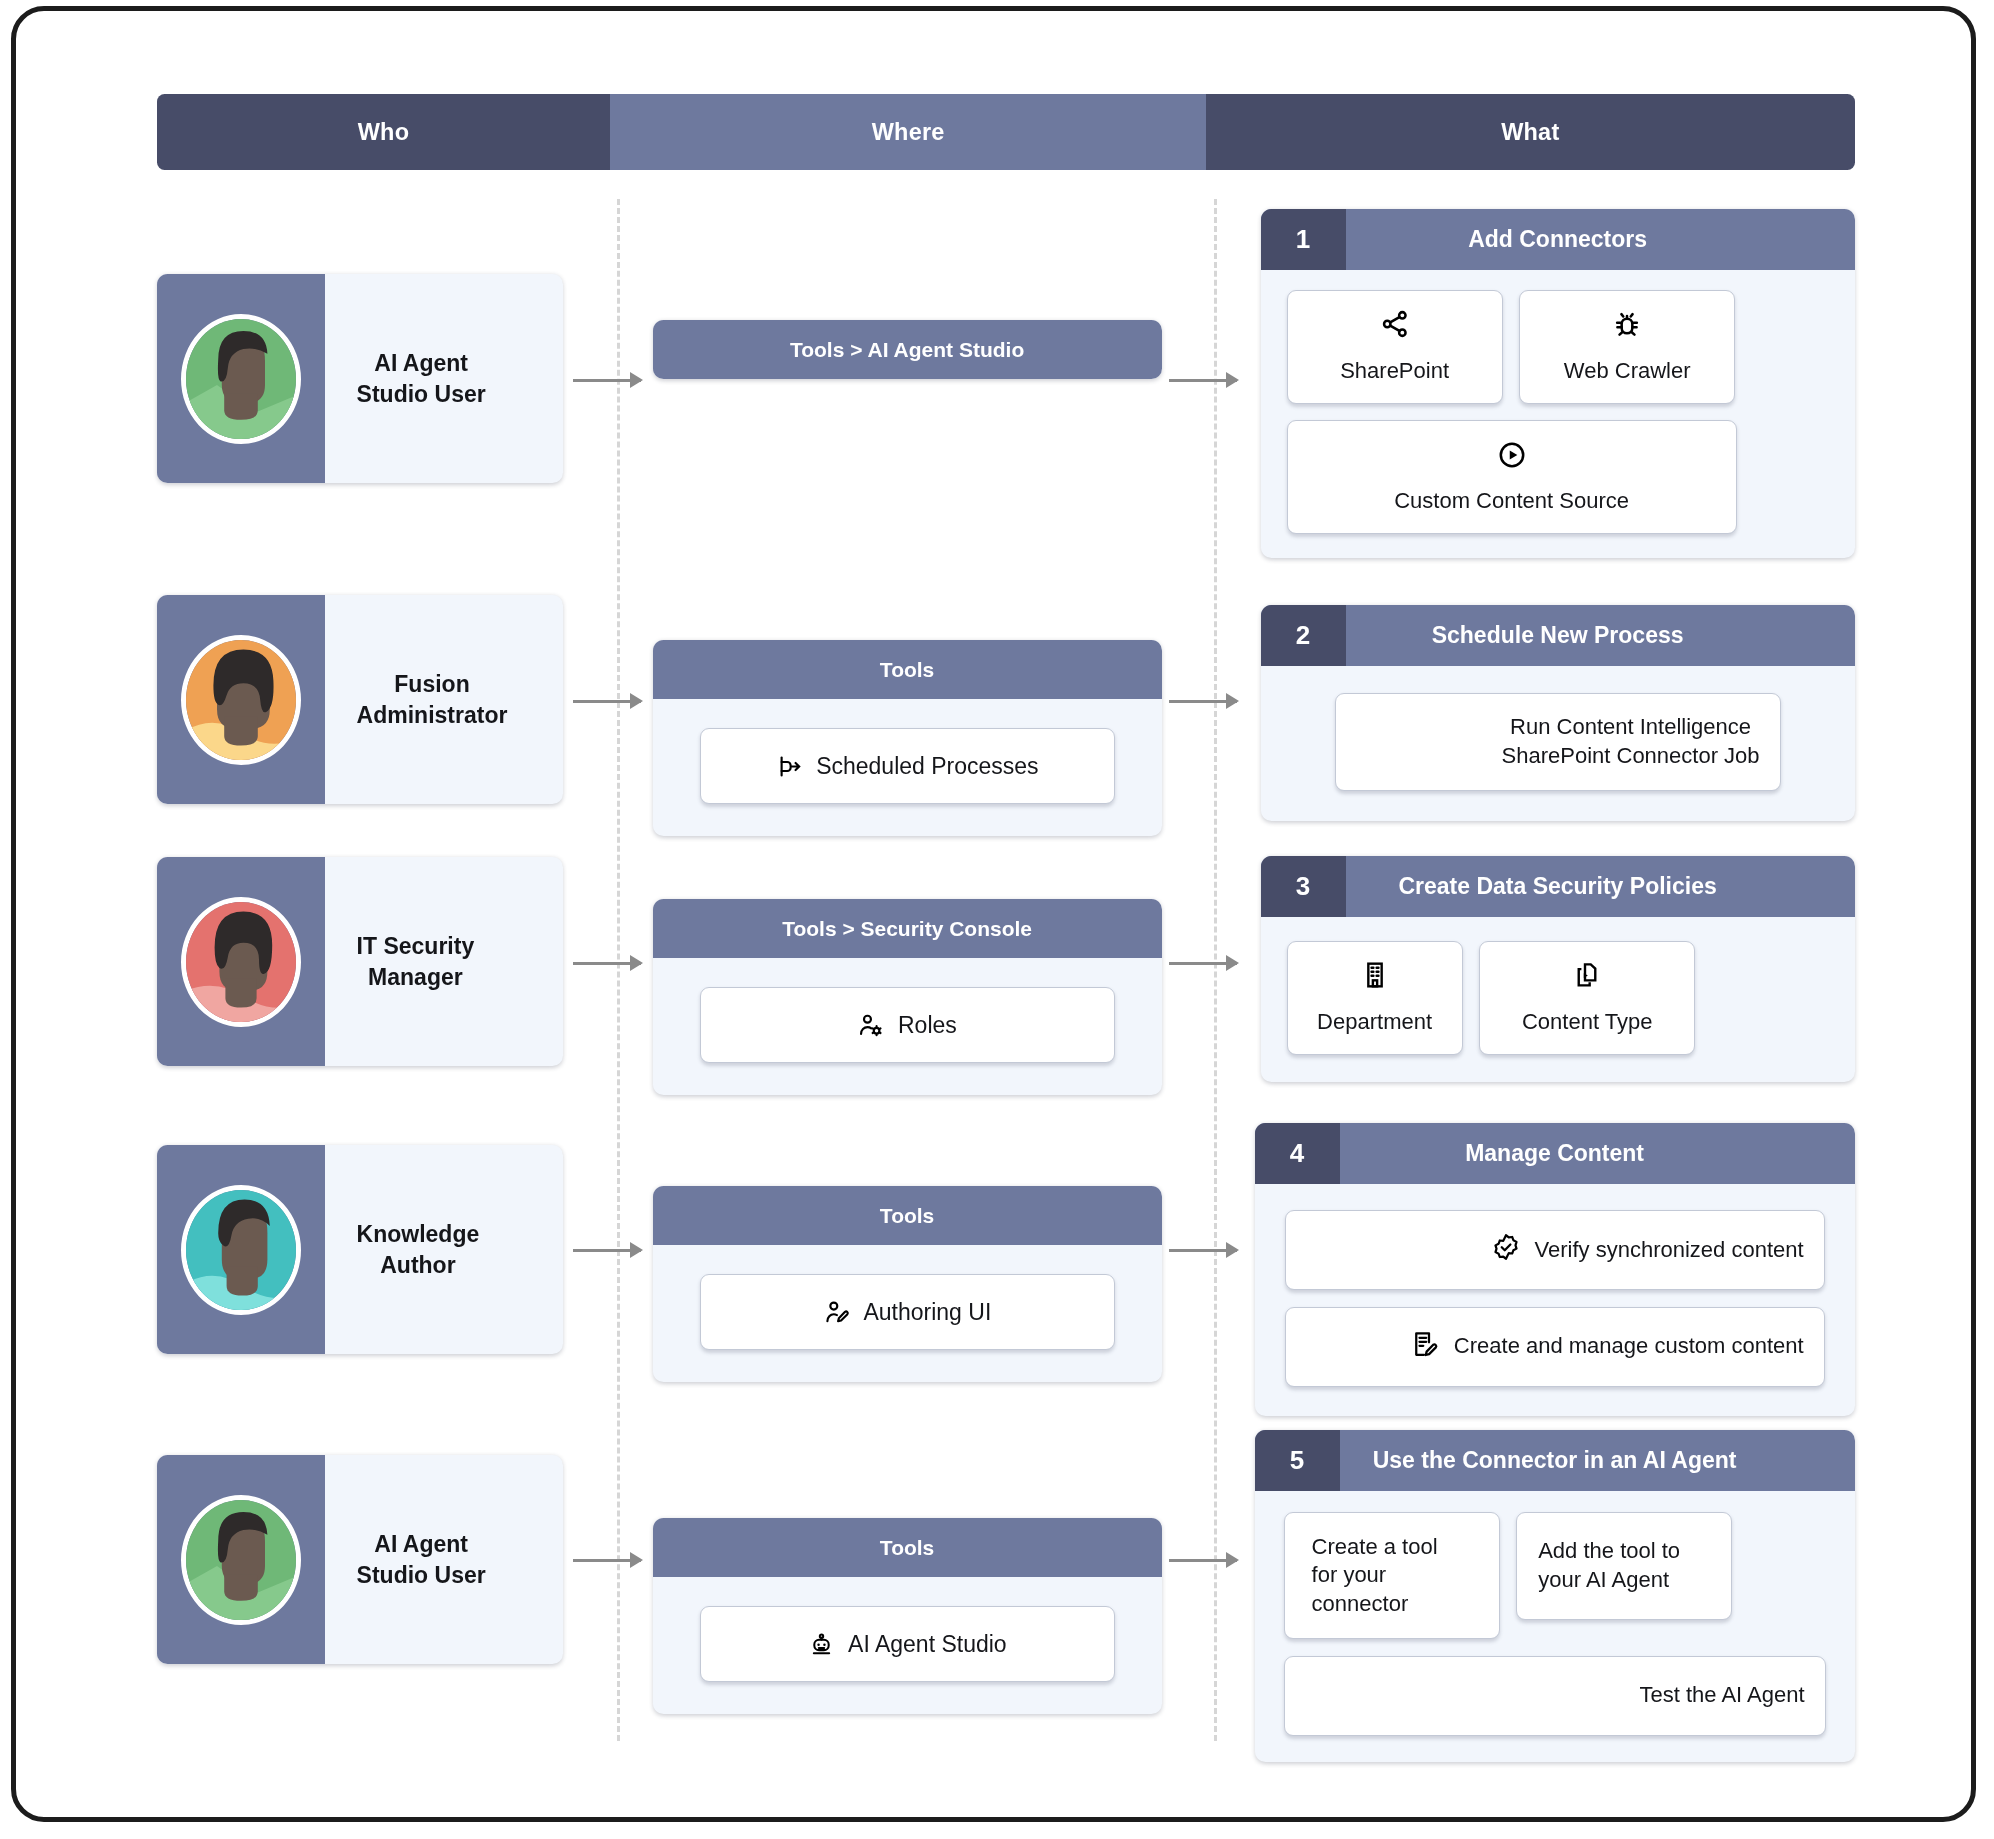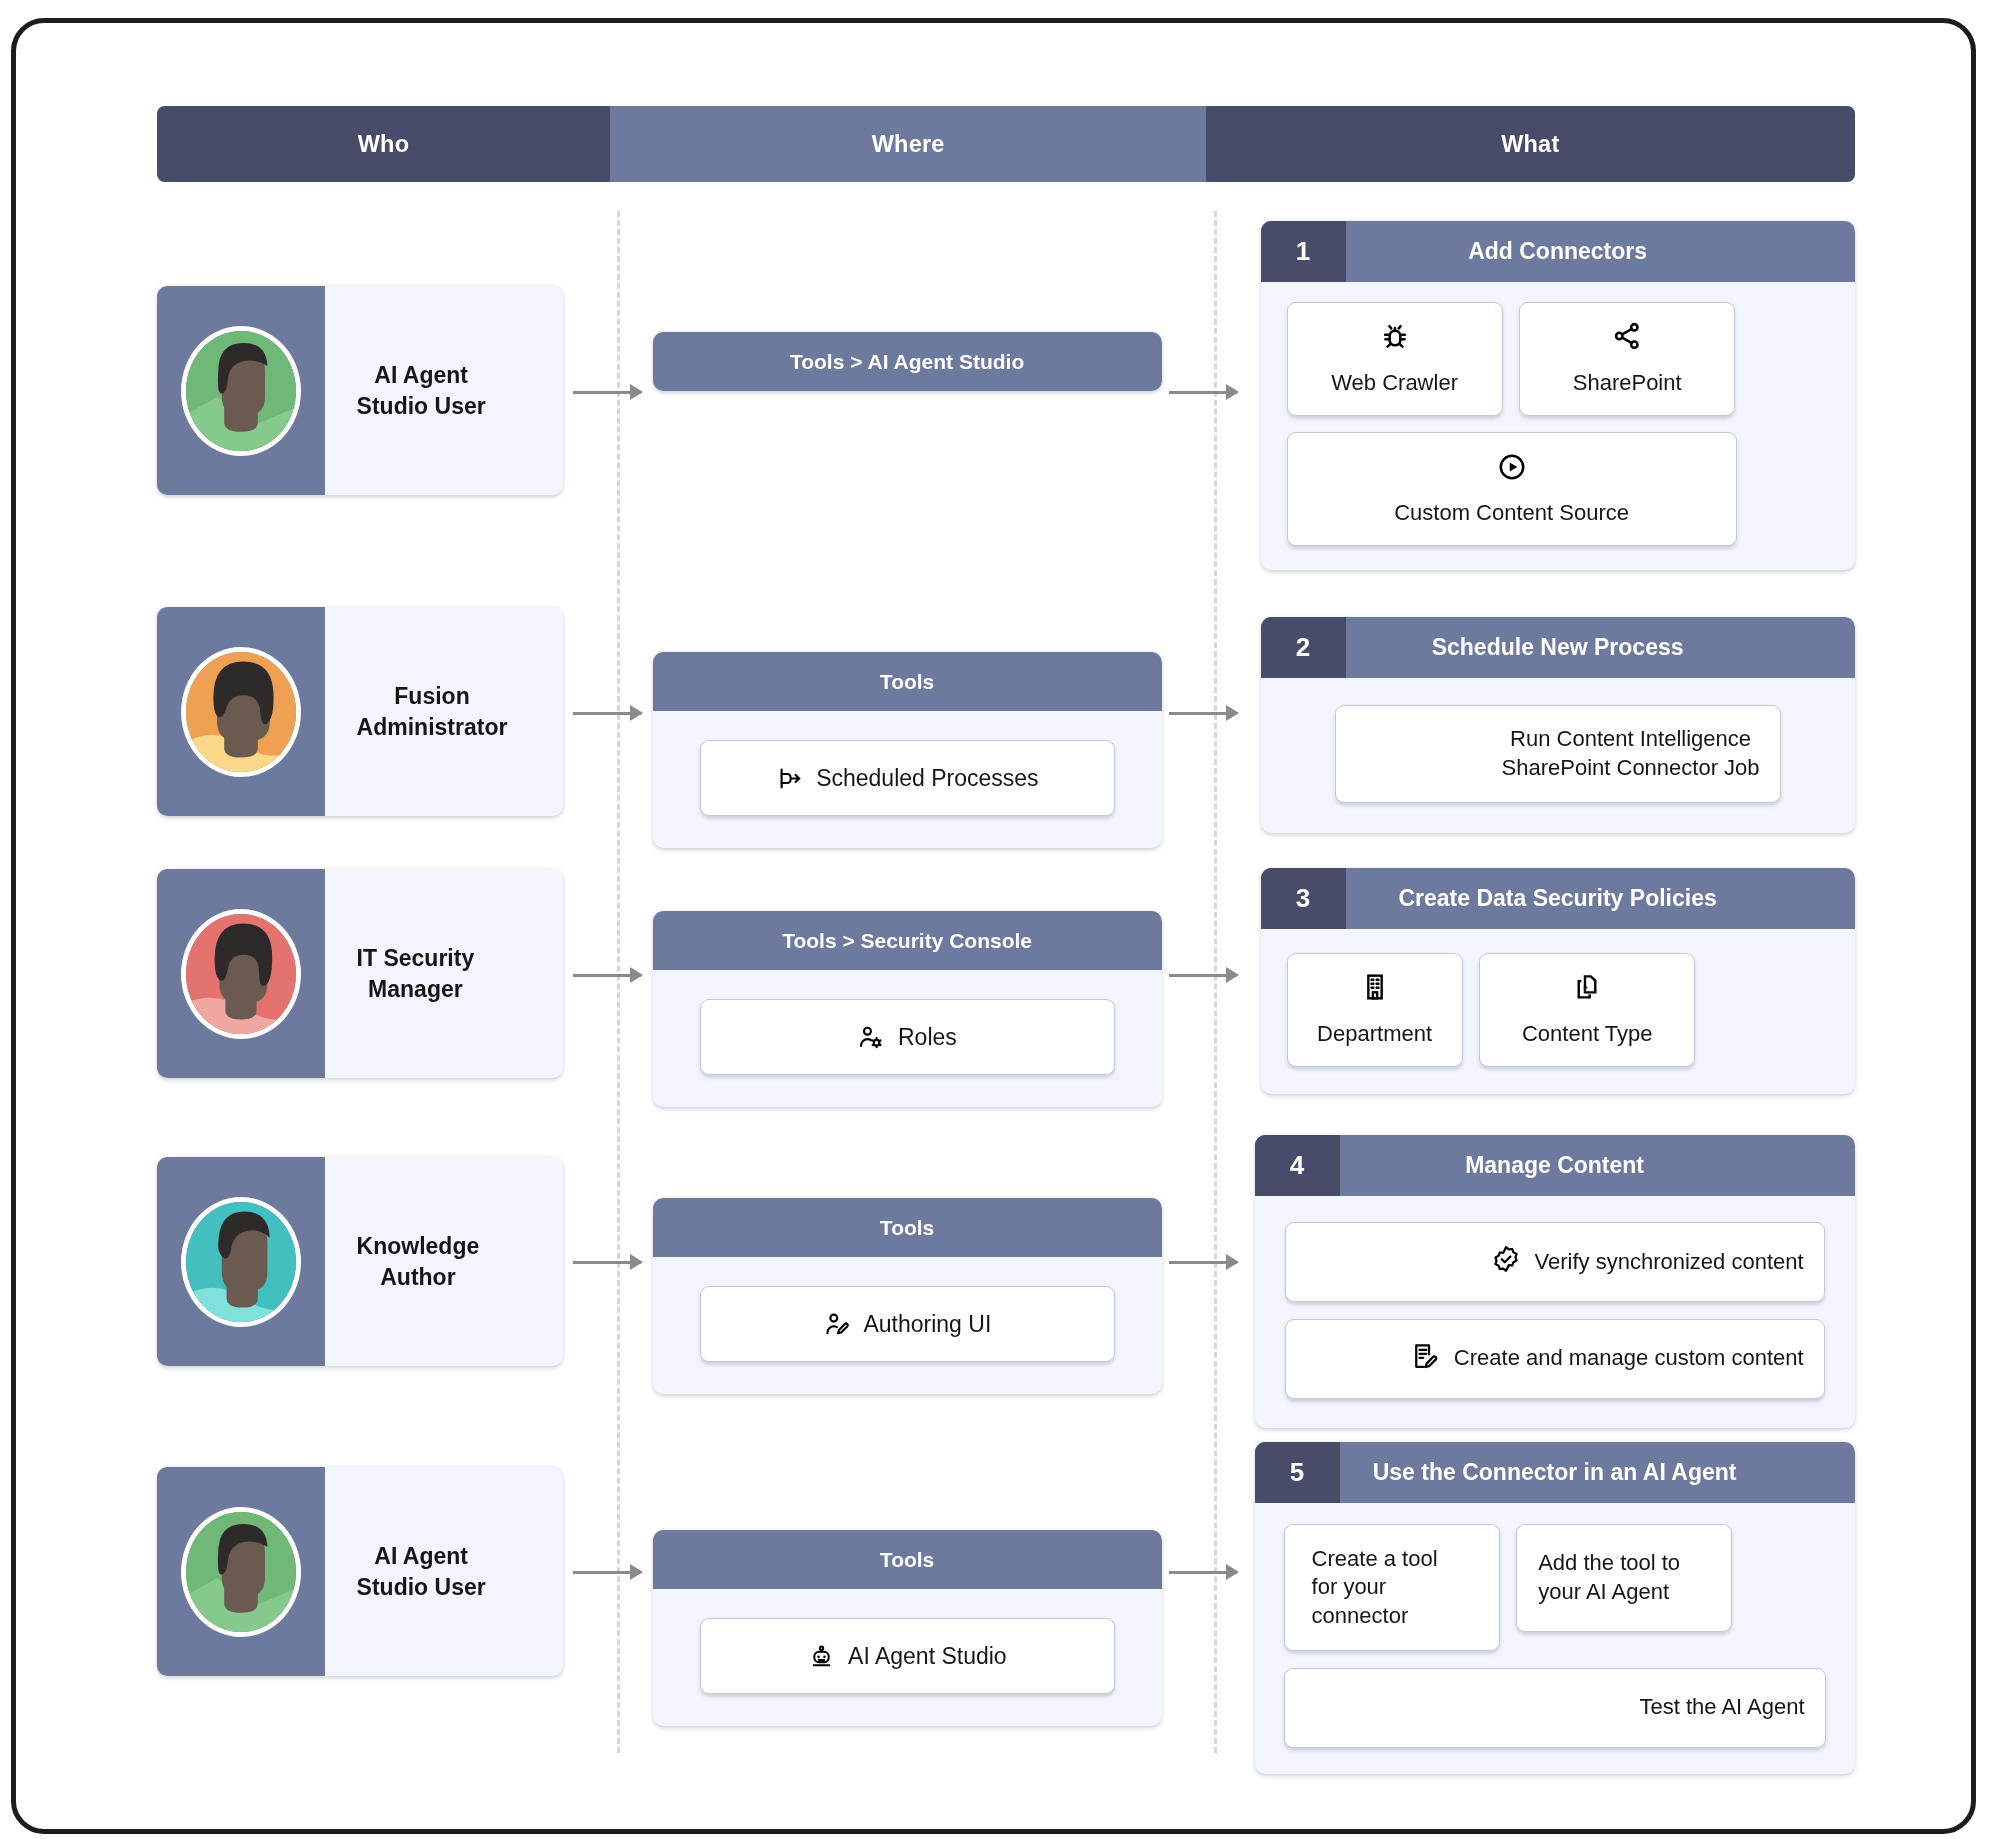--- a/index.html
+++ b/index.html
@@ -6,21 +6,21 @@
     margin: 0; padding: 0;
     background: #ffffff;
   }
   body {
     width: 1995px; height: 1839px;
     font-family: "Liberation Sans", sans-serif;
     overflow: hidden;
   }
   .frame {
     position: absolute;
-    left: 10.6px; top: 18px;
+    left: 10.6px; top: 6px;
     width: 1965px; height: 1816px;
     border: 5.3px solid #1c1c1c;
     border-radius: 33px;
     background: #ffffff;
     box-sizing: border-box;
     overflow: hidden;
   }
   .canvas {
     position: absolute;
     left: 0; top: 0;
@@ -245,37 +245,37 @@
   <div class="what-card" style="left:1245px; top:198px; width:594px;">
     <div class="what-head">
       <div class="what-num">1</div>
       <div class="what-title">Add Connectors</div>
     </div>
     <div class="what-body">
       <div class="tilerow">
         <div class="tile" style="width:216px; height:114px;">
           <span>
             <svg width="32" height="32" viewBox="0 0 24 24" fill="none" stroke="#000" stroke-width="1.9">
-              <rect x="8" y="8" width="8" height="11" rx="4"></rect>
-              <path d="M12 8V6M9.2 6.4 7.8 4.6M14.8 6.4 16.2 4.6" stroke-linecap="round"></path>
-              <path d="M8 11H4.6M16 11h3.4M8 14.5H4.8M16 14.5h3.2M8.6 18 6.4 20M15.4 18l2.2 2" stroke-linecap="round"></path>
-            </svg>
-          </span>
-          <span class="lbl">Web Crawler</span>
-        </div>
-        <div class="tile" style="width:216px; height:114px;">
-          <span>
-            <svg width="32" height="32" viewBox="0 0 24 24" fill="none" stroke="#000" stroke-width="1.9">
               <circle cx="17.5" cy="5.5" r="2.4"></circle>
                   <circle cx="17.5" cy="18.5" r="2.4"></circle>
                   <circle cx="6.2" cy="12" r="2.4"></circle>
               <path d="M8.4 10.8 15.3 6.8M8.4 13.2 15.3 17.2" stroke-linecap="round"></path>
             </svg>
           </span>
           <span class="lbl">SharePoint</span>
+        </div>
+        <div class="tile" style="width:216px; height:114px;">
+          <span>
+            <svg width="32" height="32" viewBox="0 0 24 24" fill="none" stroke="#000" stroke-width="1.9">
+              <rect x="8" y="8" width="8" height="11" rx="4"></rect>
+              <path d="M12 8V6M9.2 6.4 7.8 4.6M14.8 6.4 16.2 4.6" stroke-linecap="round"></path>
+              <path d="M8 11H4.6M16 11h3.4M8 14.5H4.8M16 14.5h3.2M8.6 18 6.4 20M15.4 18l2.2 2" stroke-linecap="round"></path>
+            </svg>
+          </span>
+          <span class="lbl">Web Crawler</span>
         </div>
       </div>
       <div class="tile mt22" style="width:450px; height:114px;">
         <span>
           <svg width="32" height="32" viewBox="0 0 24 24" fill="none" stroke="#000" stroke-width="1.9">
             <circle cx="12" cy="12" r="8.4"></circle>
             <path d="M10.3 8.6 16 12l-5.7 3.4z" fill="#000" stroke="none"></path>
           </svg>
         </span>
         <span class="lbl">Custom Content Source</span>

